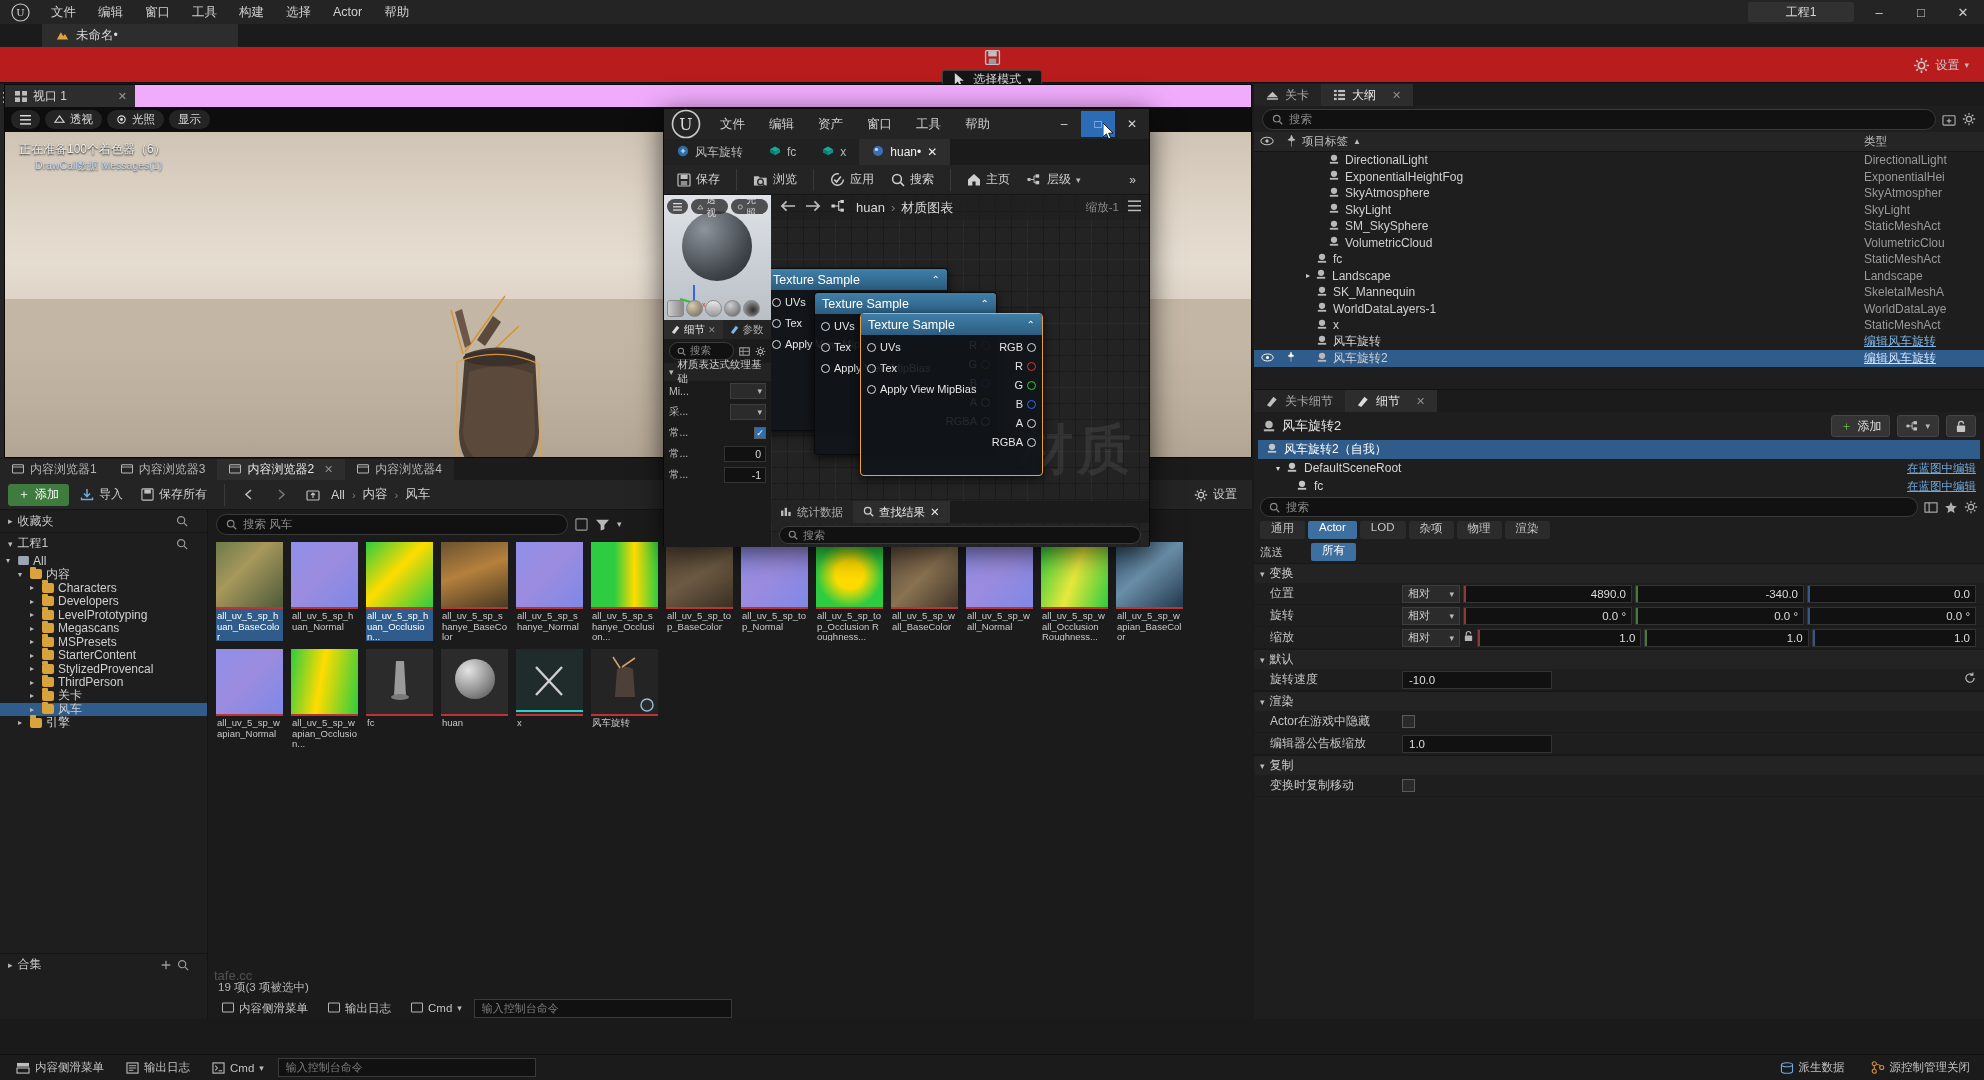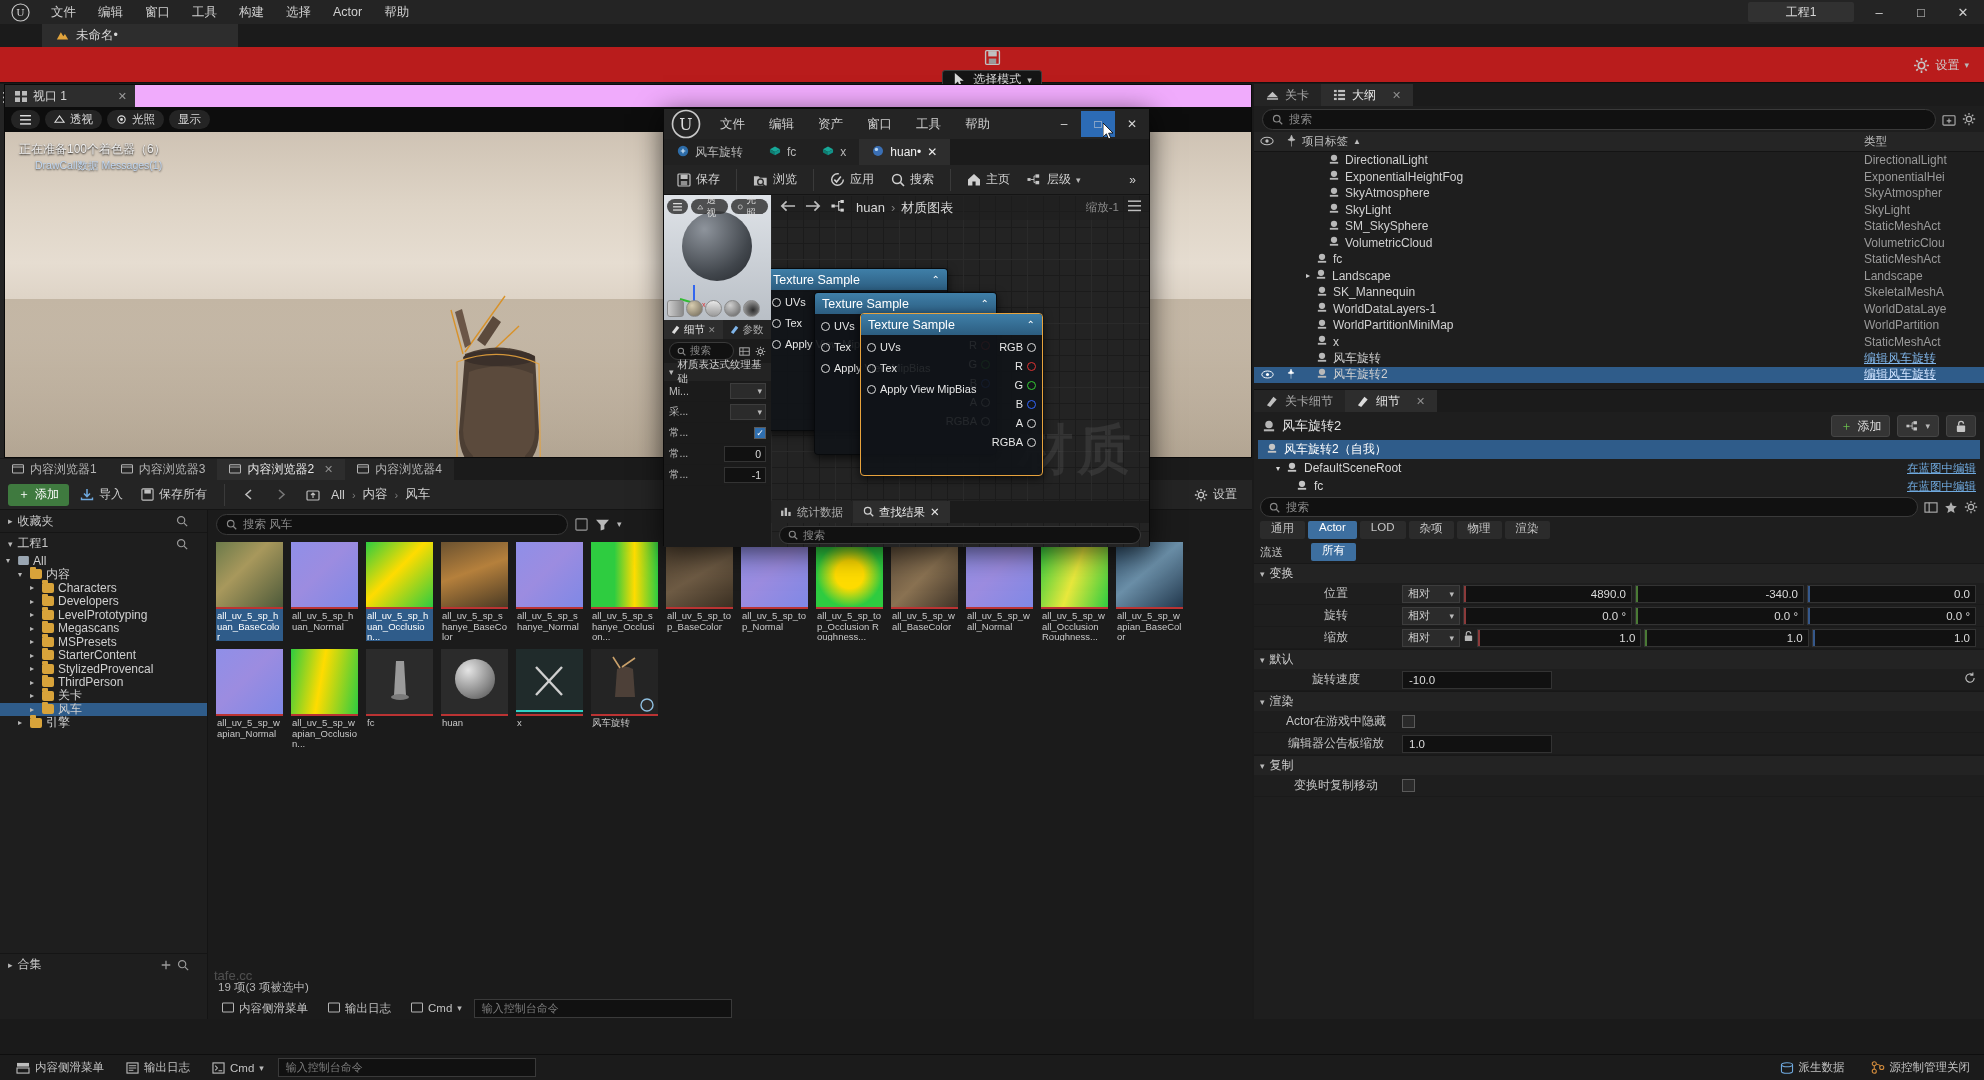--- a/index.html
+++ b/index.html
@@ -127,21 +127,21 @@
   .blue-link { color:#6fa9de; text-decoration:underline; font-size:11.5px; }
   .det-srch { height:24px; display:flex; align-items:center; gap:6px; padding:2px 6px; }
   .det-srchbox { flex:1; height:20px; background:#111; border:1px solid #3a3a3a; border-radius:10px;
     display:flex; align-items:center; gap:6px; padding:0 8px; color:#8a8a8a; font-size:11.5px;}
   .filterrow { height:22px; display:flex; align-items:center; gap:3px; padding:0 6px; }
   .fbtn { height:18px; padding:0 11px; font-size:11.5px; border-radius:2px; background:#2b2b2b; color:#c6c6c6;}
   .fbtn.on { background:#3d6fa0; color:#fff; }
   .catrow { height:20px; display:flex; align-items:center; gap:5px; padding:0 6px; font-size:12px;
     color:#cfcfcf; background:#232323; border-top:1px solid #181818; }
   .prow { height:22px; display:flex; align-items:center; font-size:12px; border-bottom:1px solid #1a1a1a;}
-  .plabel { width:148px; padding-left:16px; color:#c4c4c4;text-align:center; }
+  .plabel { width:148px; padding-left:16px; color:#c4c4c4; }
   .pvals { flex:1; display:flex; align-items:center; gap:3px; padding-right:8px;}
   .numf { flex:1; height:18px; background:#111; border:1px solid #333; display:flex; align-items:center;
     justify-content:flex-end; padding:0 5px; font-size:11.5px; color:#dcdcdc; position:relative;}
   .numf:before { content:''; position:absolute; left:0; top:0; width:2px; height:100%; }
   .numf.x:before{background:#8b3a3a;} .numf.y:before{background:#4a7a35;} .numf.z:before{background:#35588b;}
   .dd { height:18px; min-width:58px; background:#2b2b2b; border:1px solid #3d3d3d; display:flex;
     align-items:center; justify-content:space-between; padding:0 5px; font-size:11px; color:#d0d0d0;}
   .wide { height:18px; background:#111; border:1px solid #333; display:flex; align-items:center;
     padding:0 6px; font-size:11.5px; color:#dcdcdc; width:150px;}
   .chkbox { width:13px; height:13px; border:1px solid #5a5a5a; background:#2a2a2a; }
@@ -965,32 +965,20 @@
             <span class="ty">WorldDataLaye</span>
           </div>
           <div class="out-row">
             <span style="width: 26px; text-align: center;"></span>
             <span style="width: 22px; text-align: center;"></span>
             <span class="nm" style="padding-left: 14px;">
               <span><svg width="12" height="12" viewBox="0 0 13 13">
                   <circle cx="6.5" cy="5.2" r="3.4" fill="#b8b8b8"></circle>
                   <rect x="2" y="9.6" width="9" height="2" fill="#b8b8b8"></rect>
                 </svg></span>
-              <span>WorldPartitionMiniMap</span>
-            </span>
-            <span class="ty">WorldPartition</span>
-          </div>
-          <div class="out-row">
-            <span style="width: 26px; text-align: center;"></span>
-            <span style="width: 22px; text-align: center;"></span>
-            <span class="nm" style="padding-left: 14px;">
-              <span><svg width="12" height="12" viewBox="0 0 13 13">
-                  <circle cx="6.5" cy="5.2" r="3.4" fill="#b8b8b8"></circle>
-                  <rect x="2" y="9.6" width="9" height="2" fill="#b8b8b8"></rect>
-                </svg></span>
               <span>x</span>
             </span>
             <span class="ty">StaticMeshAct</span>
           </div>
           <div class="out-row">
             <span style="width: 26px; text-align: center;"></span>
             <span style="width: 22px; text-align: center;"></span>
             <span class="nm" style="padding-left: 14px;">
               <span><svg width="12" height="12" viewBox="0 0 13 13">
                   <circle cx="6.5" cy="5.2" r="3.4" fill="#b8b8b8"></circle>

